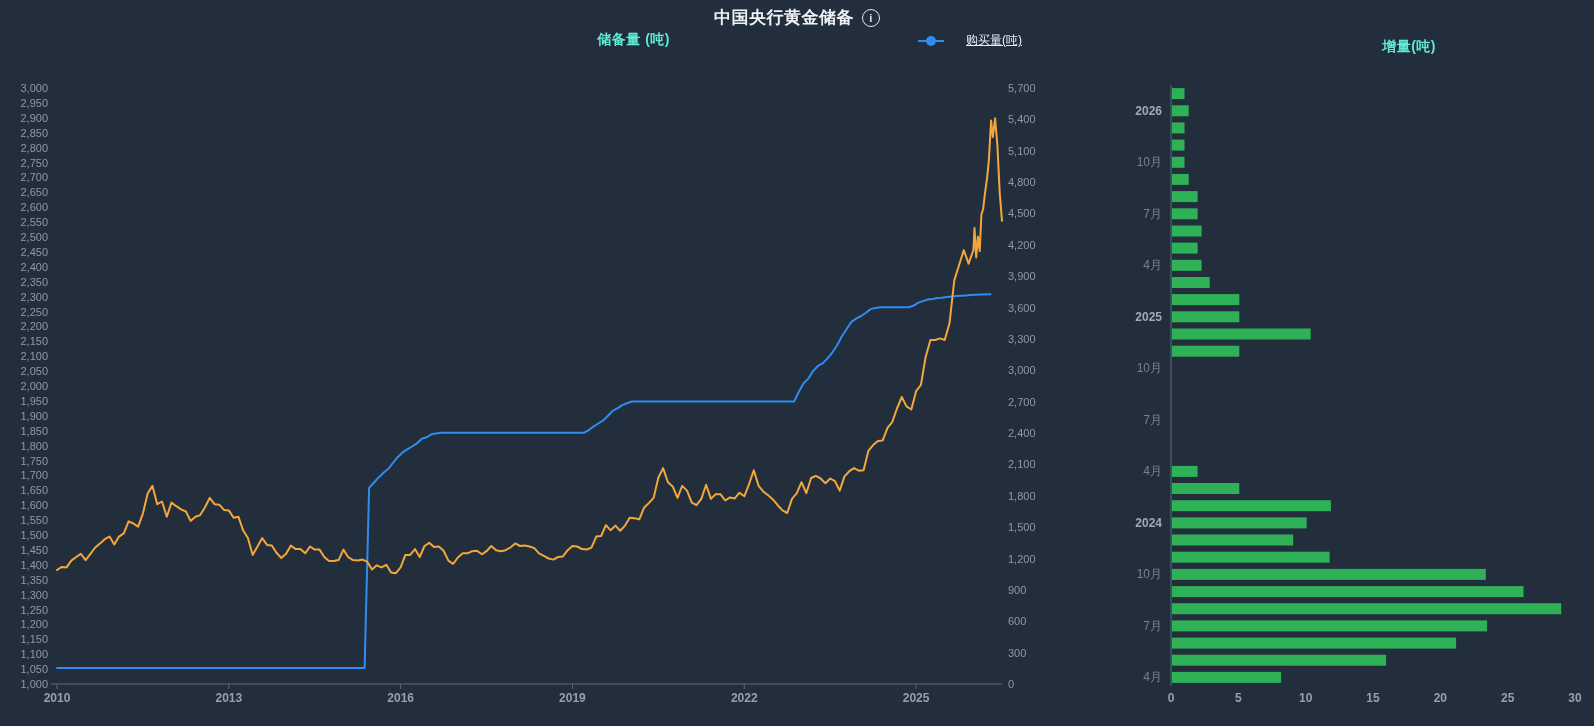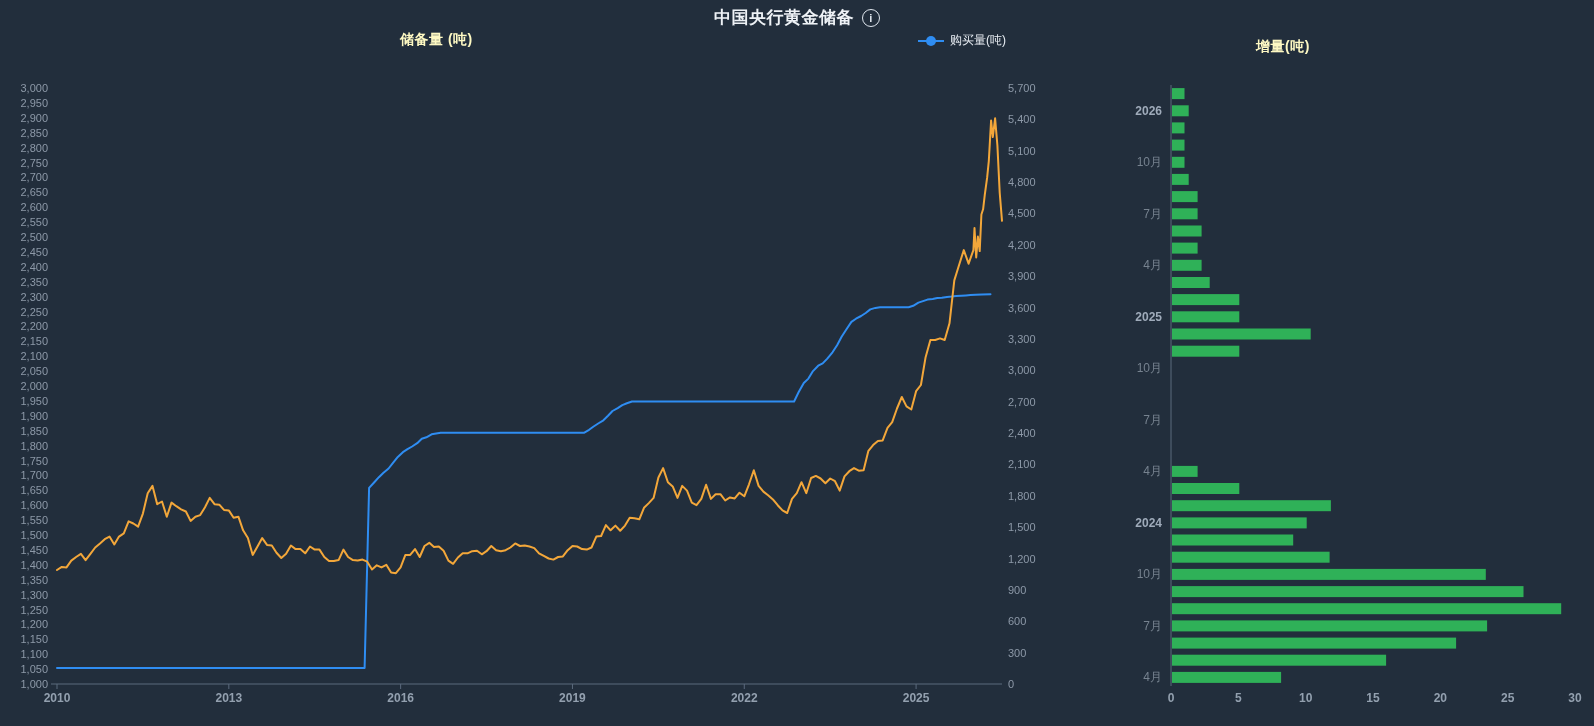--- a/index.html
+++ b/index.html
@@ -12,28 +12,28 @@
     position:absolute;top:6px;left:0;width:100%;
     display:flex;justify-content:center;align-items:center;gap:8px;
     color:#eef2f6;font-size:17px;font-weight:700;letter-spacing:.5px;
   }
   .info-ic{
     width:16px;height:16px;border:1.6px solid #dfe6ee;border-radius:50%;
     display:inline-flex;align-items:center;justify-content:center;
     font-size:11px;font-weight:700;color:#dfe6ee;font-style:normal;cursor:pointer;
   }
   .subttl{
-    position:absolute;top:31px;color:#fef9c3;font-size:14px;font-weight:700;
-    text-align:left;letter-spacing:.5px;
+    position:absolute;top:31px;color:#5eead4;font-size:14px;font-weight:700;
+    text-align:right;letter-spacing:.5px;
   }
   #ttl-left{left:400px;width:270px;}
   #ttl-right{left:1256px;width:180px;margin-top:7px;}
   .legend{
-    position:absolute;top:32px;left:918px;display:flex;align-items:center;gap:6px;
-    color:#e9eef4;font-size:12px;cursor:pointer;
+    position:absolute;top:32px;left:918px;display:flex;align-items:center;gap:22px;
+    color:#e9eef4;font-size:12px;cursor:pointer;text-decoration:underline;
   }
   .leg-mark{position:relative;width:26px;height:12px;}
   .leg-line{position:absolute;left:0;top:5px;width:26px;height:2px;background:#2f8df2;}
   .leg-dot{position:absolute;left:8px;top:1px;width:10px;height:10px;border-radius:50%;background:#2f8df2;}
   svg text{font-family:"Liberation Sans","DejaVu Sans",sans-serif;}
   .axlbl{fill:#8d99a8;font-size:11px;}
   .xlbl{fill:#93a0af;font-size:12px;font-weight:700;}
   .cat{fill:#76828f;font-size:12px;}
   .catb{fill:#9fabba;font-size:12px;font-weight:700;}
   .bxlbl{fill:#93a0af;font-size:12px;font-weight:700;}

